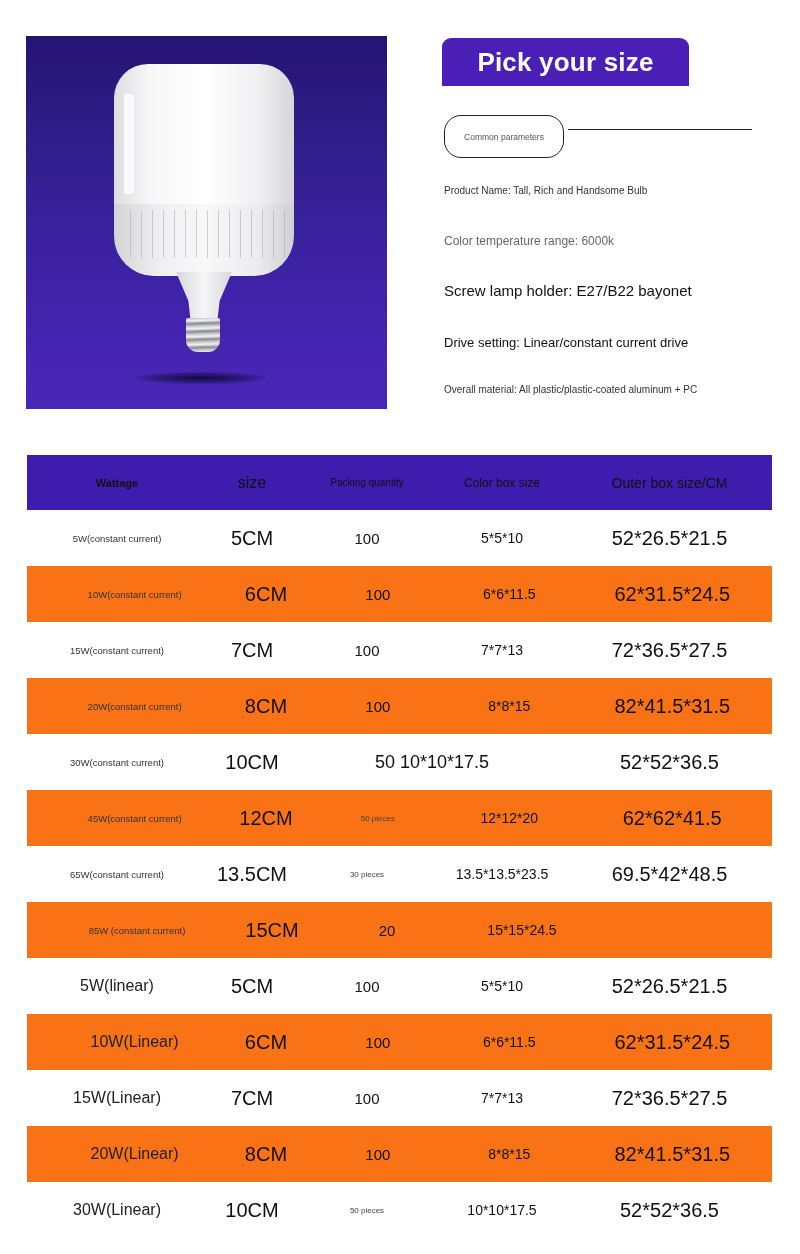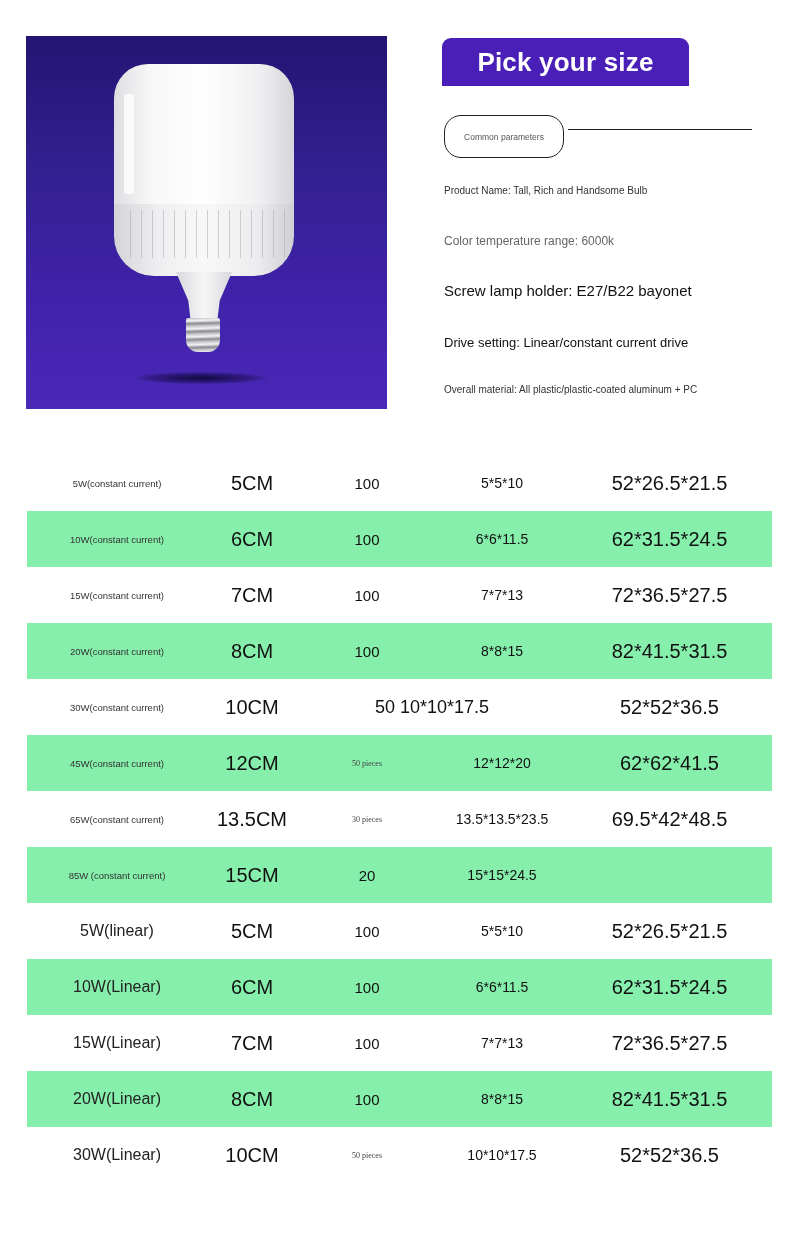--- a/index.html
+++ b/index.html
@@ -67,37 +67,37 @@
     .spec-2 { top: 282px; font-size: 15px; color: #111; }
     .spec-3 { top: 335px; font-size: 13px; color: #111; }
     .spec-4 { top: 384px; font-size: 10px; color: #333; }
 
     
     .table { position: absolute; left: 27px; top: 455px; width: 745px; }
     .thead {
       height: 55px; background: #3d1cae; display: flex; align-items: center; color: #e8e2ff;
     }
     .row { height: 56px; display: flex; align-items: center; background: #ffffff; }
-    .row.gray { background: #86efac; }
+    .row.gray { background: #f97316; padding-left: 20px; }
     .cell { text-align: center; white-space: nowrap; color: #111; }
     .c0 { width: 180px; }
     .c1 { width: 90px; }
     .c2 { width: 140px; }
     .c3 { width: 130px; }
     .c4 { width: 205px; }
     .thead .c0 { font-size: 11px; font-weight: bold; }
     .thead .c1 { font-size: 16px; }
     .thead .c2 { font-size: 10px; }
     .thead .c3 { font-size: 12px; }
     .thead .c4 { font-size: 14px; }
     .row .c0 { font-size: 9.5px; color: #333; }
     .row.linear .c0 { font-size: 16px; color: #222; }
     .row .c1 { font-size: 20px; }
     .row .c2 { font-size: 15px; }
-    .row .c2.small { font-size: 8px; color: #444; font-family: Liberation Serif, serif; }
+    .row .c2.small { font-size: 8px; color: #444; }
     .row .c3 { font-size: 14px; }
     .row .c4 { font-size: 20px; }
     .row .merged { width: 270px; font-size: 18px; }
   </style>
 </head>
 <body>
 
 <div class="photo">
   <div class="bulb-top"></div>
   <div class="bulb-fins">
@@ -113,20 +113,27 @@
 <div class="param-pill">Common parameters</div>
 <div class="param-line"></div>
 
 <div class="spec spec-0">Product Name: Tall, Rich and Handsome Bulb</div>
 <div class="spec spec-1">Color temperature range: 6000k</div>
 <div class="spec spec-2">Screw lamp holder: E27/B22 bayonet</div>
 <div class="spec spec-3">Drive setting: Linear/constant current drive</div>
 <div class="spec spec-4">Overall material: All plastic/plastic-coated aluminum + PC</div>
 
 <div class="table">
+  <div class="thead">
+    <div class="cell c0">Wattage</div>
+    <div class="cell c1">size</div>
+    <div class="cell c2">Packing quantity</div>
+    <div class="cell c3">Color box size</div>
+    <div class="cell c4">Outer box size/CM</div>
+  </div>
 
   <div class="row">
     <div class="cell c0">5W(constant current)</div>
     <div class="cell c1">5CM</div>
     <div class="cell c2">100</div>
     <div class="cell c3">5*5*10</div>
     <div class="cell c4">52*26.5*21.5</div>
   </div>
   <div class="row gray">
     <div class="cell c0">10W(constant current)</div>

